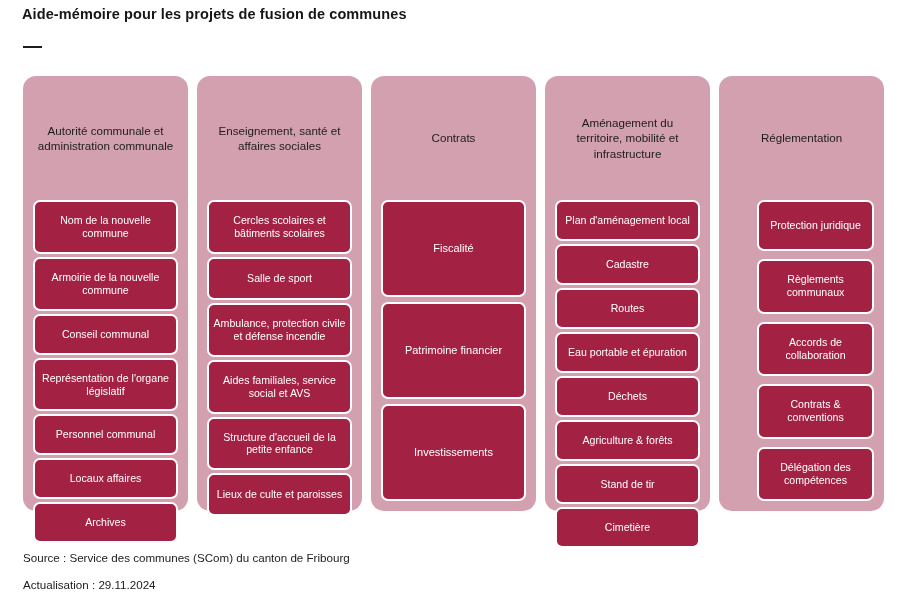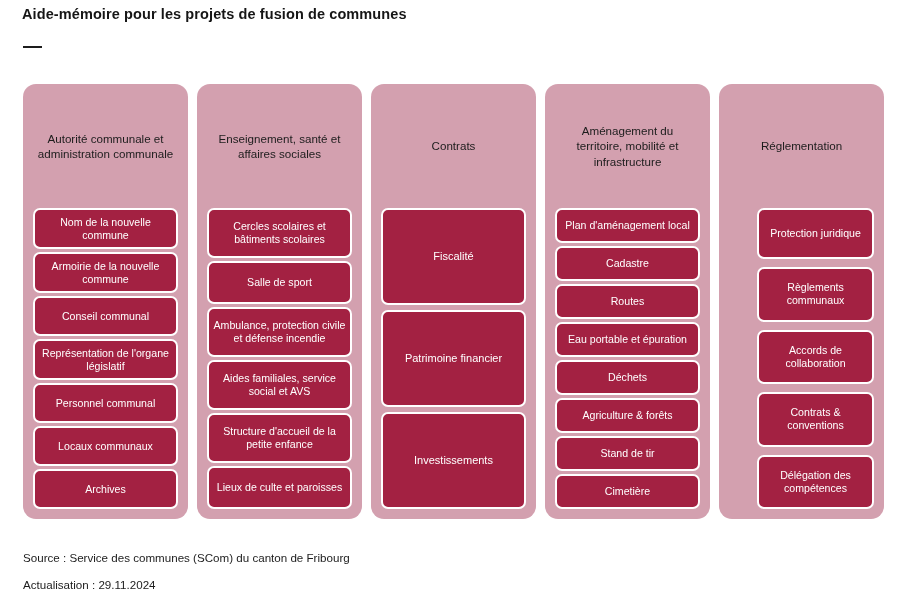--- a/index.html
+++ b/index.html
@@ -41,21 +41,21 @@
     top: 46px;
     width: 19px;
     height: 2px;
     background: #1d1d1d;
   }
 
   
   .columns {
     position: absolute;
     left: 23px;
-    top: 84px;
+    top: 76px;
     width: 861px;
     height: 435px;
     display: flex;
     gap: 0px;
     justify-content: space-between;
   }
 
   .column {
     width: 165px;
     height: 435px;
@@ -96,21 +96,21 @@
     color: #ffffff;
     border: 2.5px solid #ffffff;
     border-radius: 7px;
     box-sizing: border-box;
     display: flex;
     align-items: center;
     justify-content: center;
     text-align: center;
     font-size: 10.6px;
     line-height: 1.22;
-    padding: 2px 4px;
+    padding: 12px 4px;
     flex: 1 1 auto;
   }
 
   
   .col-1 .item { min-height: 40px; }
   .col-2 .item { min-height: 43px; }
   .col-3 .item { min-height: 66px; font-size: 11px; }
   .col-4 .item { min-height: 35px; text-align: center; }
   .col-5 .item { min-height: 51px; }
 
@@ -144,21 +144,21 @@
   <div class="columns">
 
     <div class="column col-1">
       <div class="col-header">Autorité communale et administration communale</div>
       <div class="col-items">
         <div class="item">Nom de la nouvelle commune</div>
         <div class="item">Armoirie de la nouvelle commune</div>
         <div class="item">Conseil communal</div>
         <div class="item">Représentation de l'organe législatif</div>
         <div class="item">Personnel communal</div>
-        <div class="item">Locaux communaux</div>
+        <div class="item">Locaux affaires</div>
         <div class="item">Archives</div>
       </div>
     </div>
 
     <div class="column col-2">
       <div class="col-header">Enseignement, santé et affaires sociales</div>
       <div class="col-items">
         <div class="item">Cercles scolaires et bâtiments scolaires</div>
         <div class="item">Salle de sport</div>
         <div class="item">Ambulance, protection civile et défense incendie</div>

